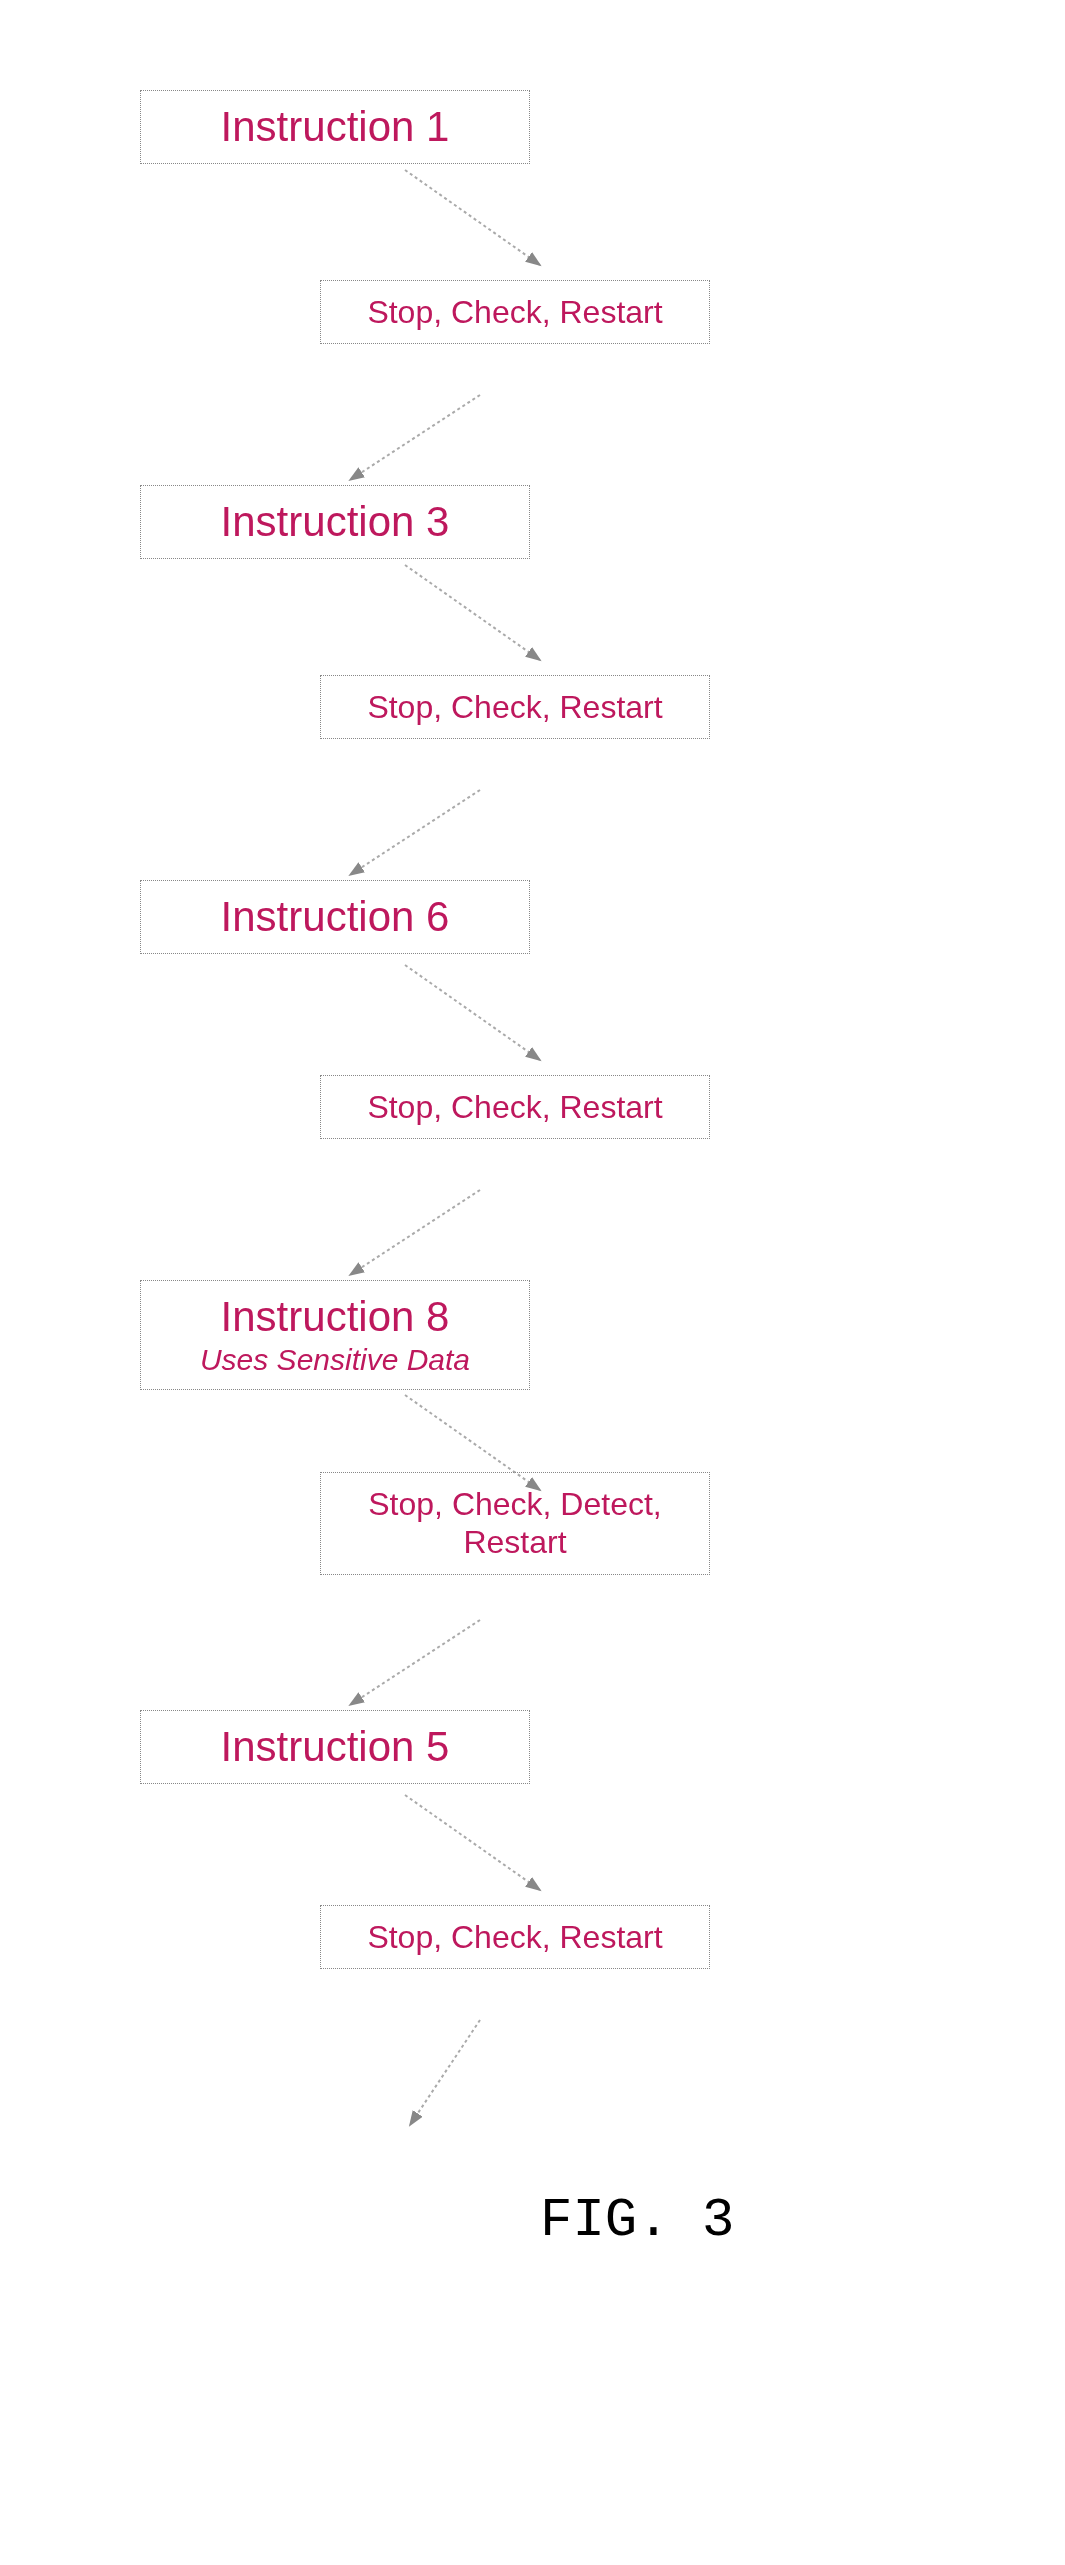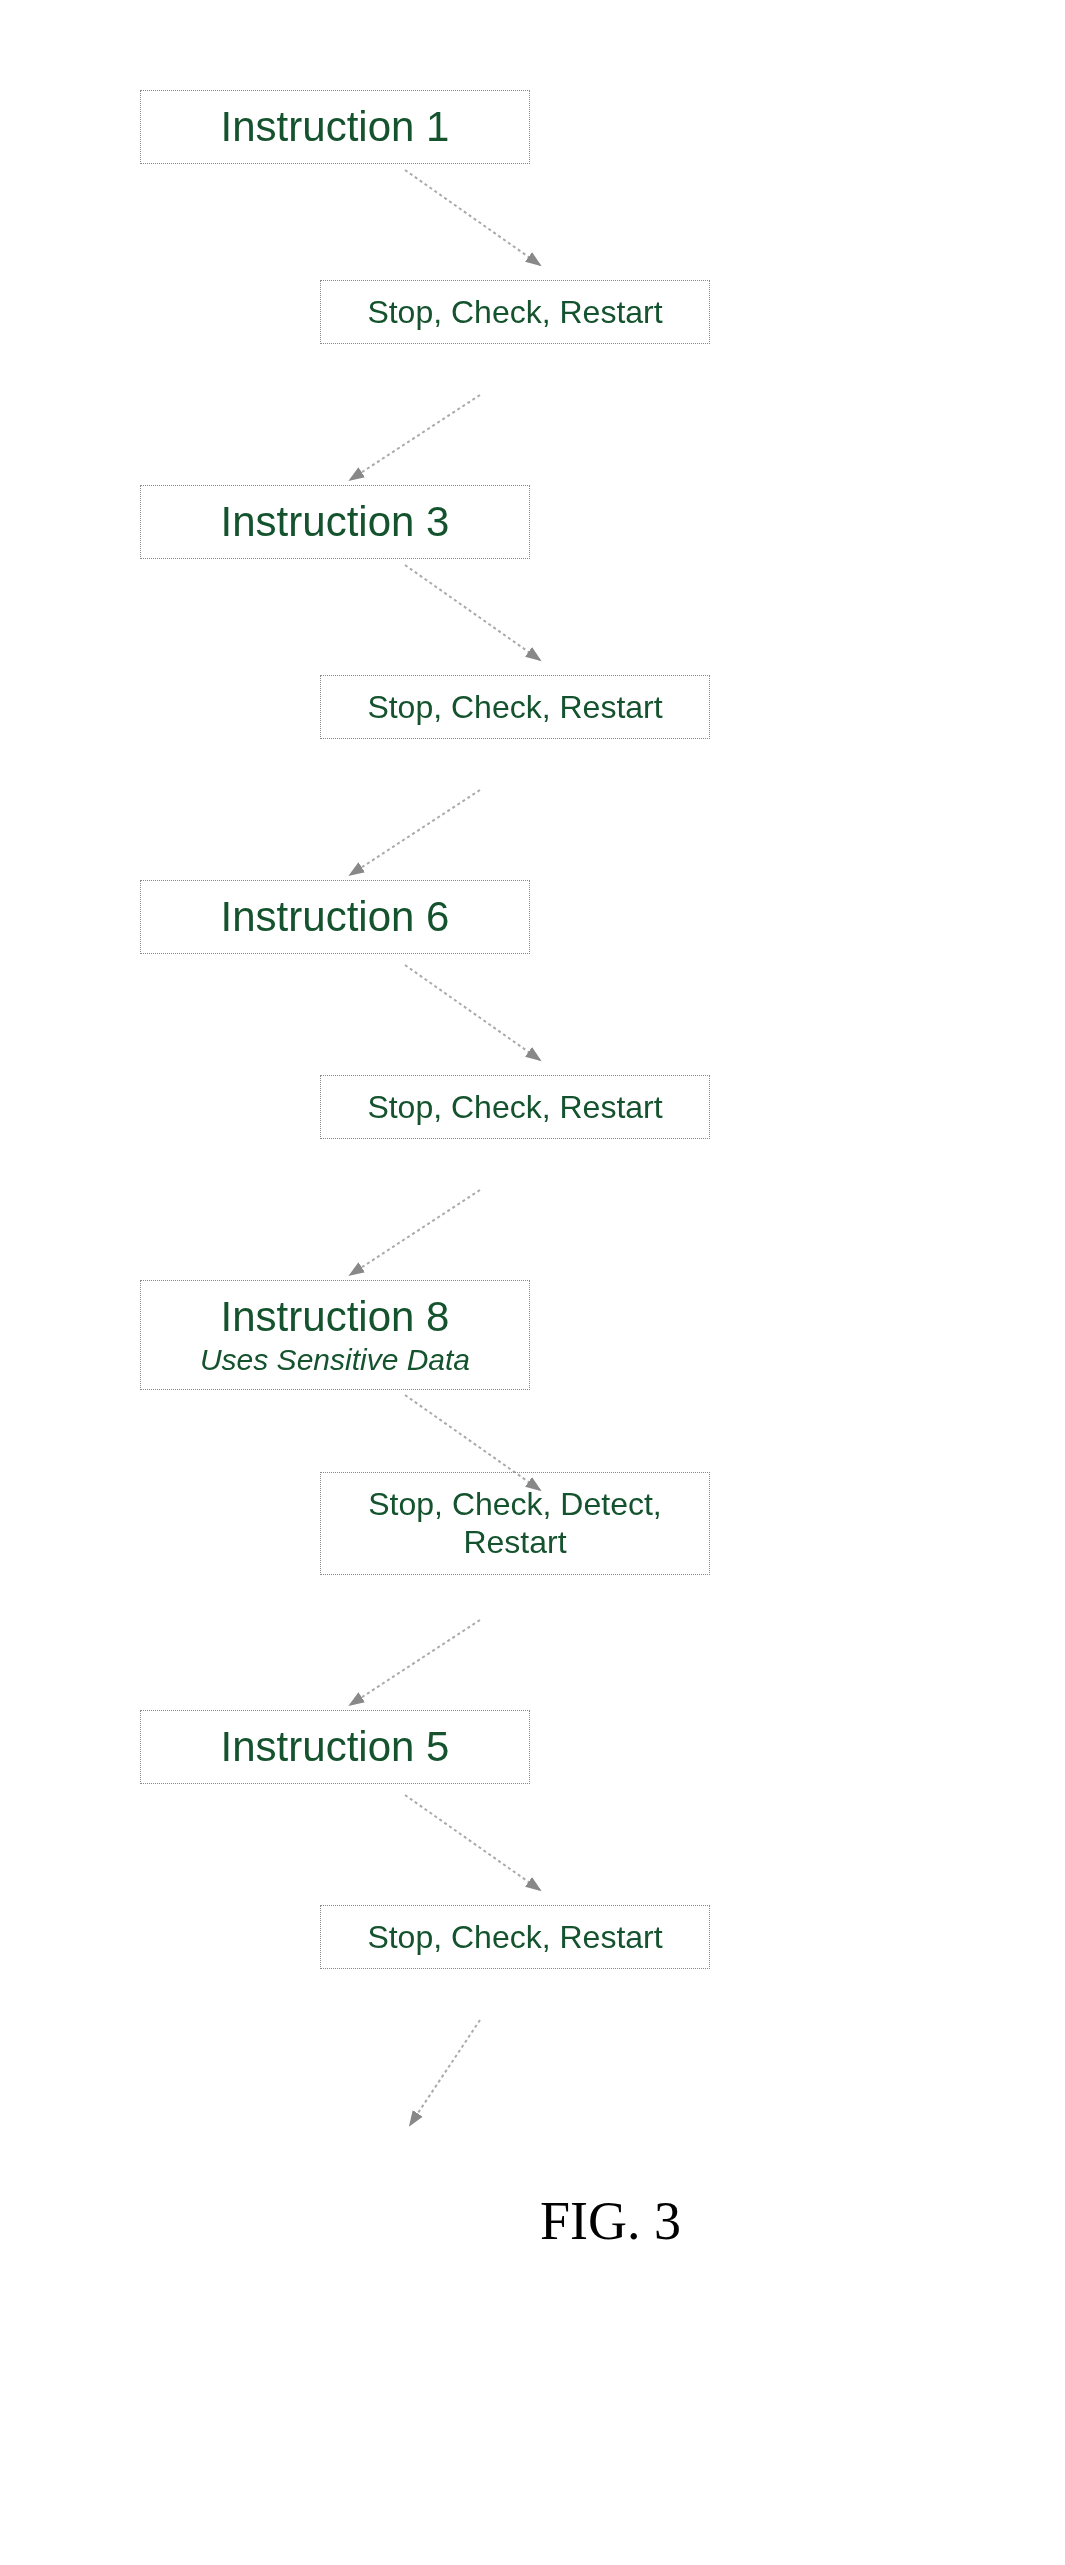--- a/index.html
+++ b/index.html
@@ -15,21 +15,21 @@
     position: absolute;
     left: 140px;
     top: 90px;
     width: 700px;
   }
   .box {
     border: 1px dotted #888;
     text-align: center;
     padding: 12px 10px;
     box-sizing: border-box;
-    color: #14532d;
+    color: #be185d;
     position: absolute;
   }
   .instr-box {
     font-size: 42px;
     width: 390px;
   }
   .check-box {
     font-size: 32px;
     width: 390px;
     line-height: 1.2;
@@ -39,21 +39,21 @@
     display: block;
     margin-top: 2px;
     font-style: italic;
   }
   svg.arrow {
     position: absolute;
     overflow: visible;
   }
   .fig-label {
     position: absolute;
-    font-family: Liberation Serif, serif;
+    font-family: Liberation Mono, monospace;
     font-size: 54px;
     color: #000;
   }
 </style>
 </head>
 <body>
 
 <div class="flow-container">
 
   <div class="box instr-box" style="left:0px; top:0px;">

